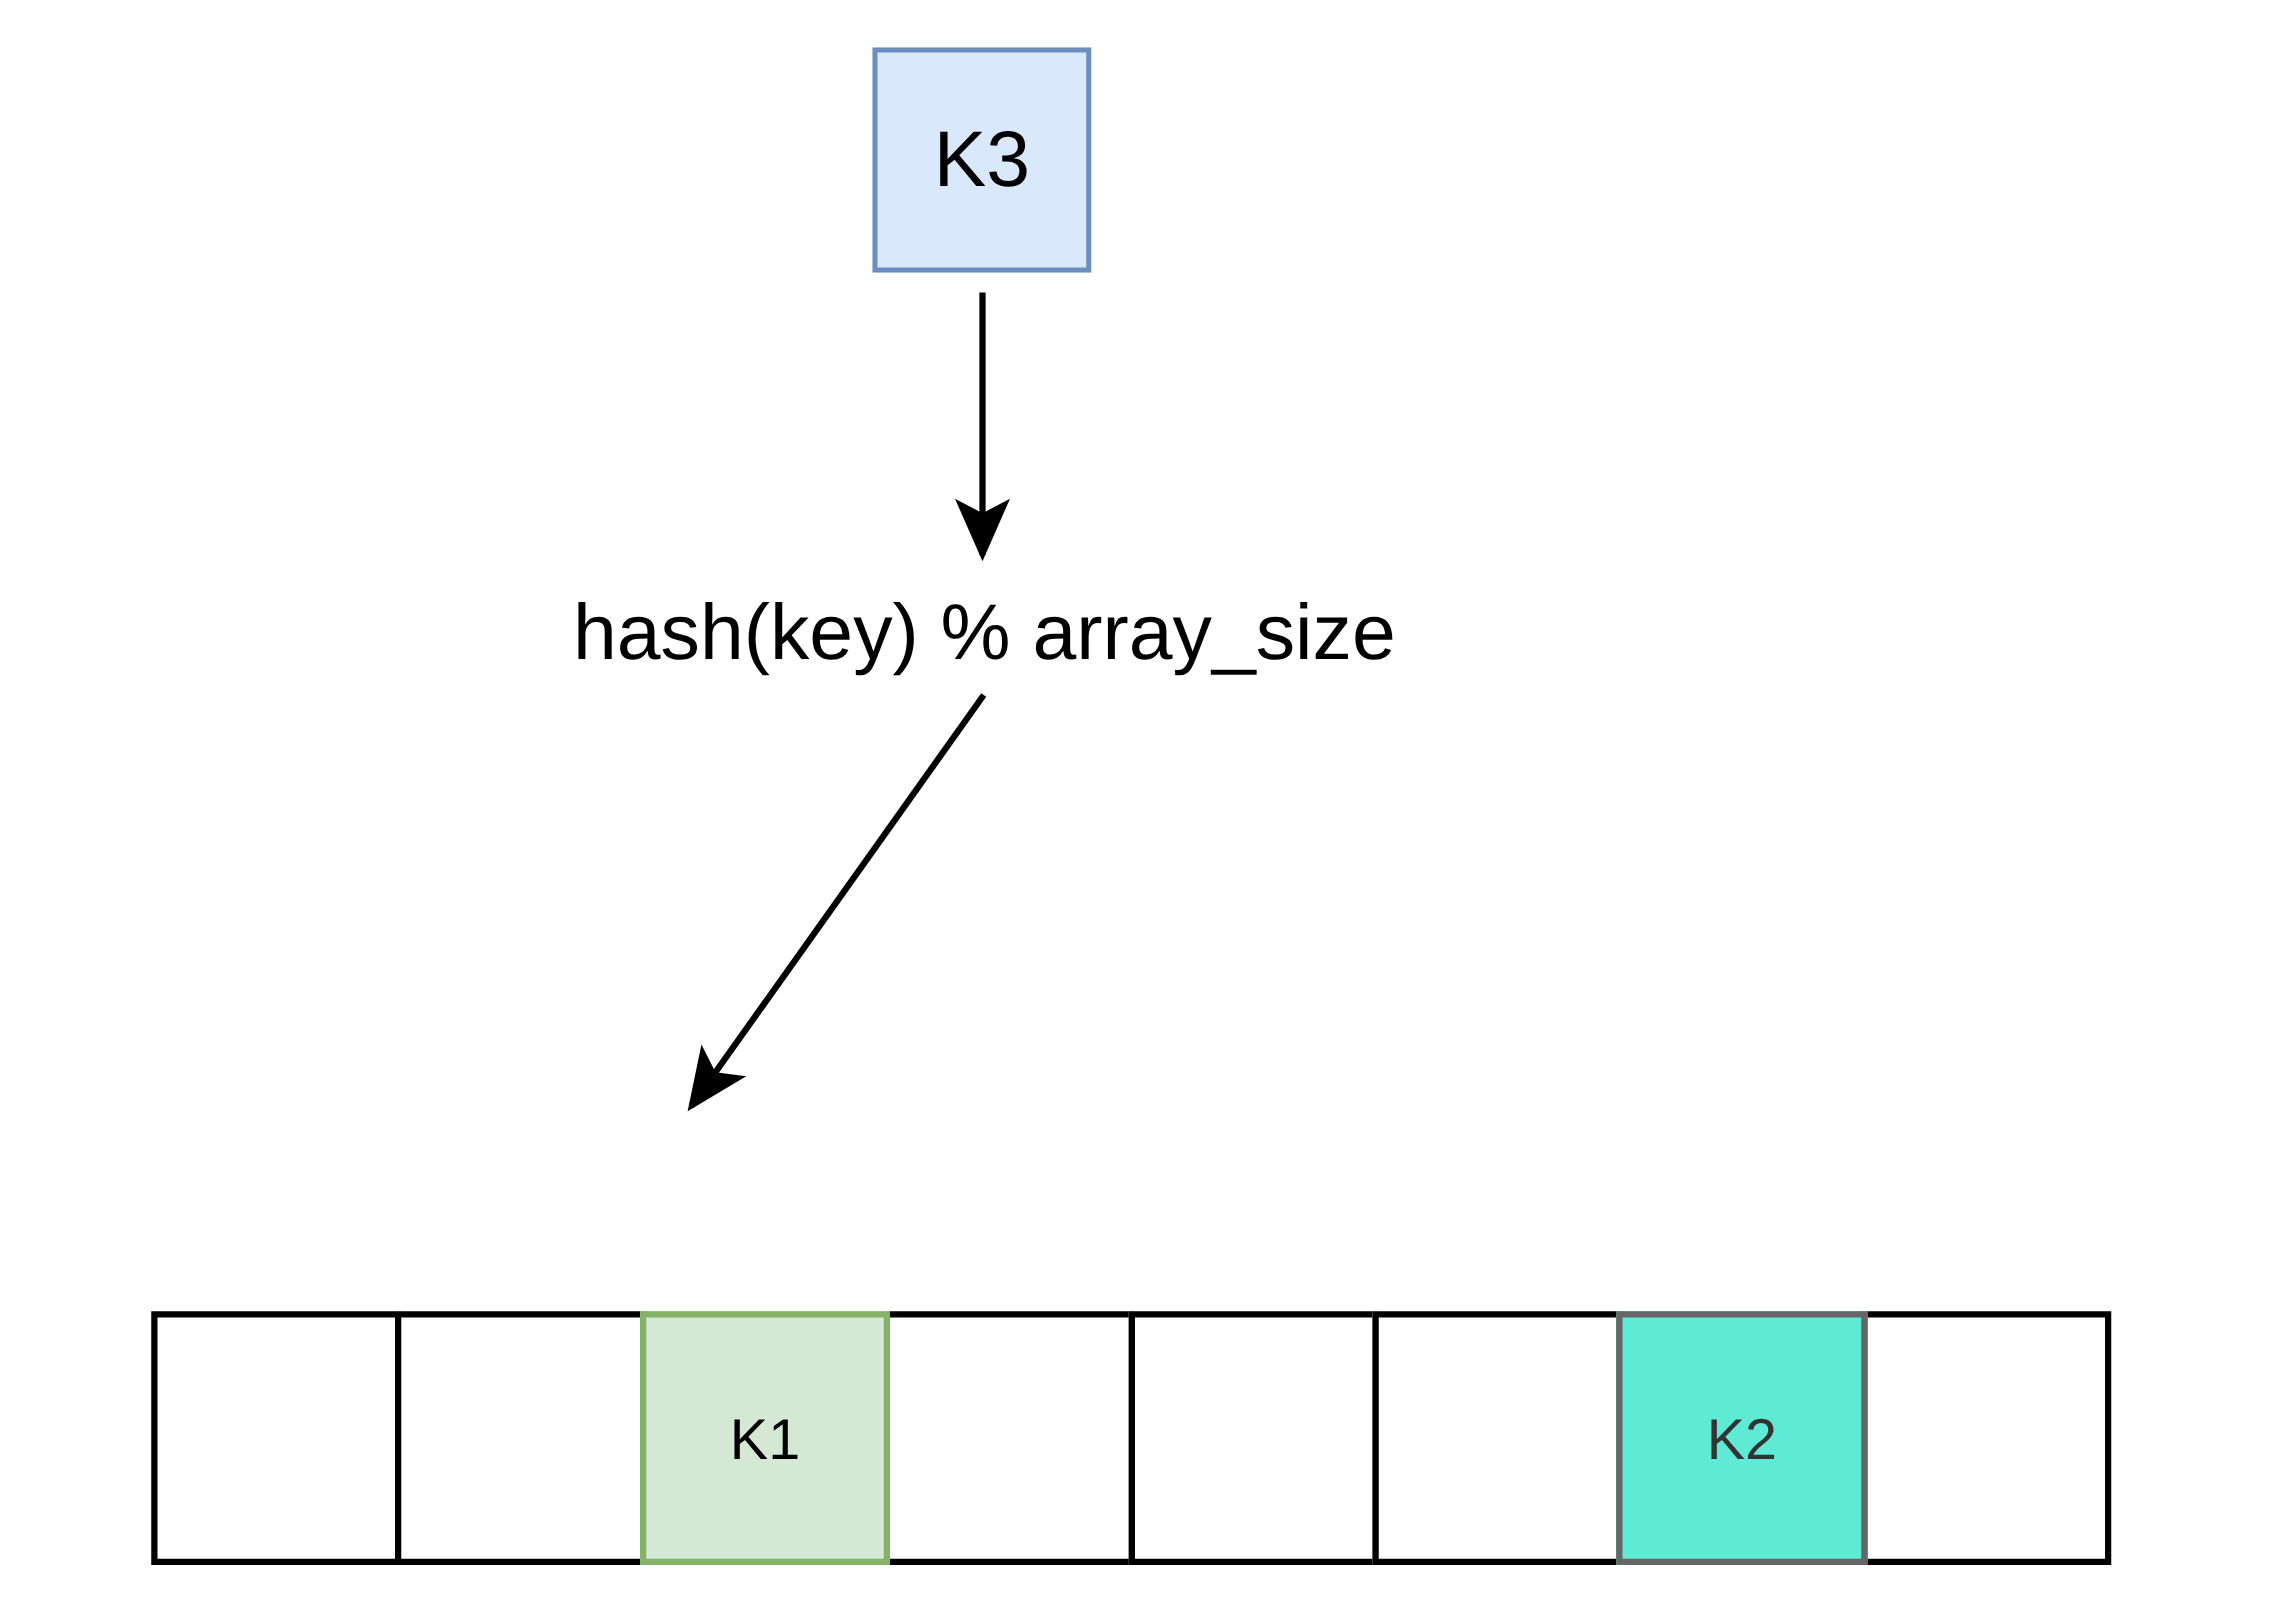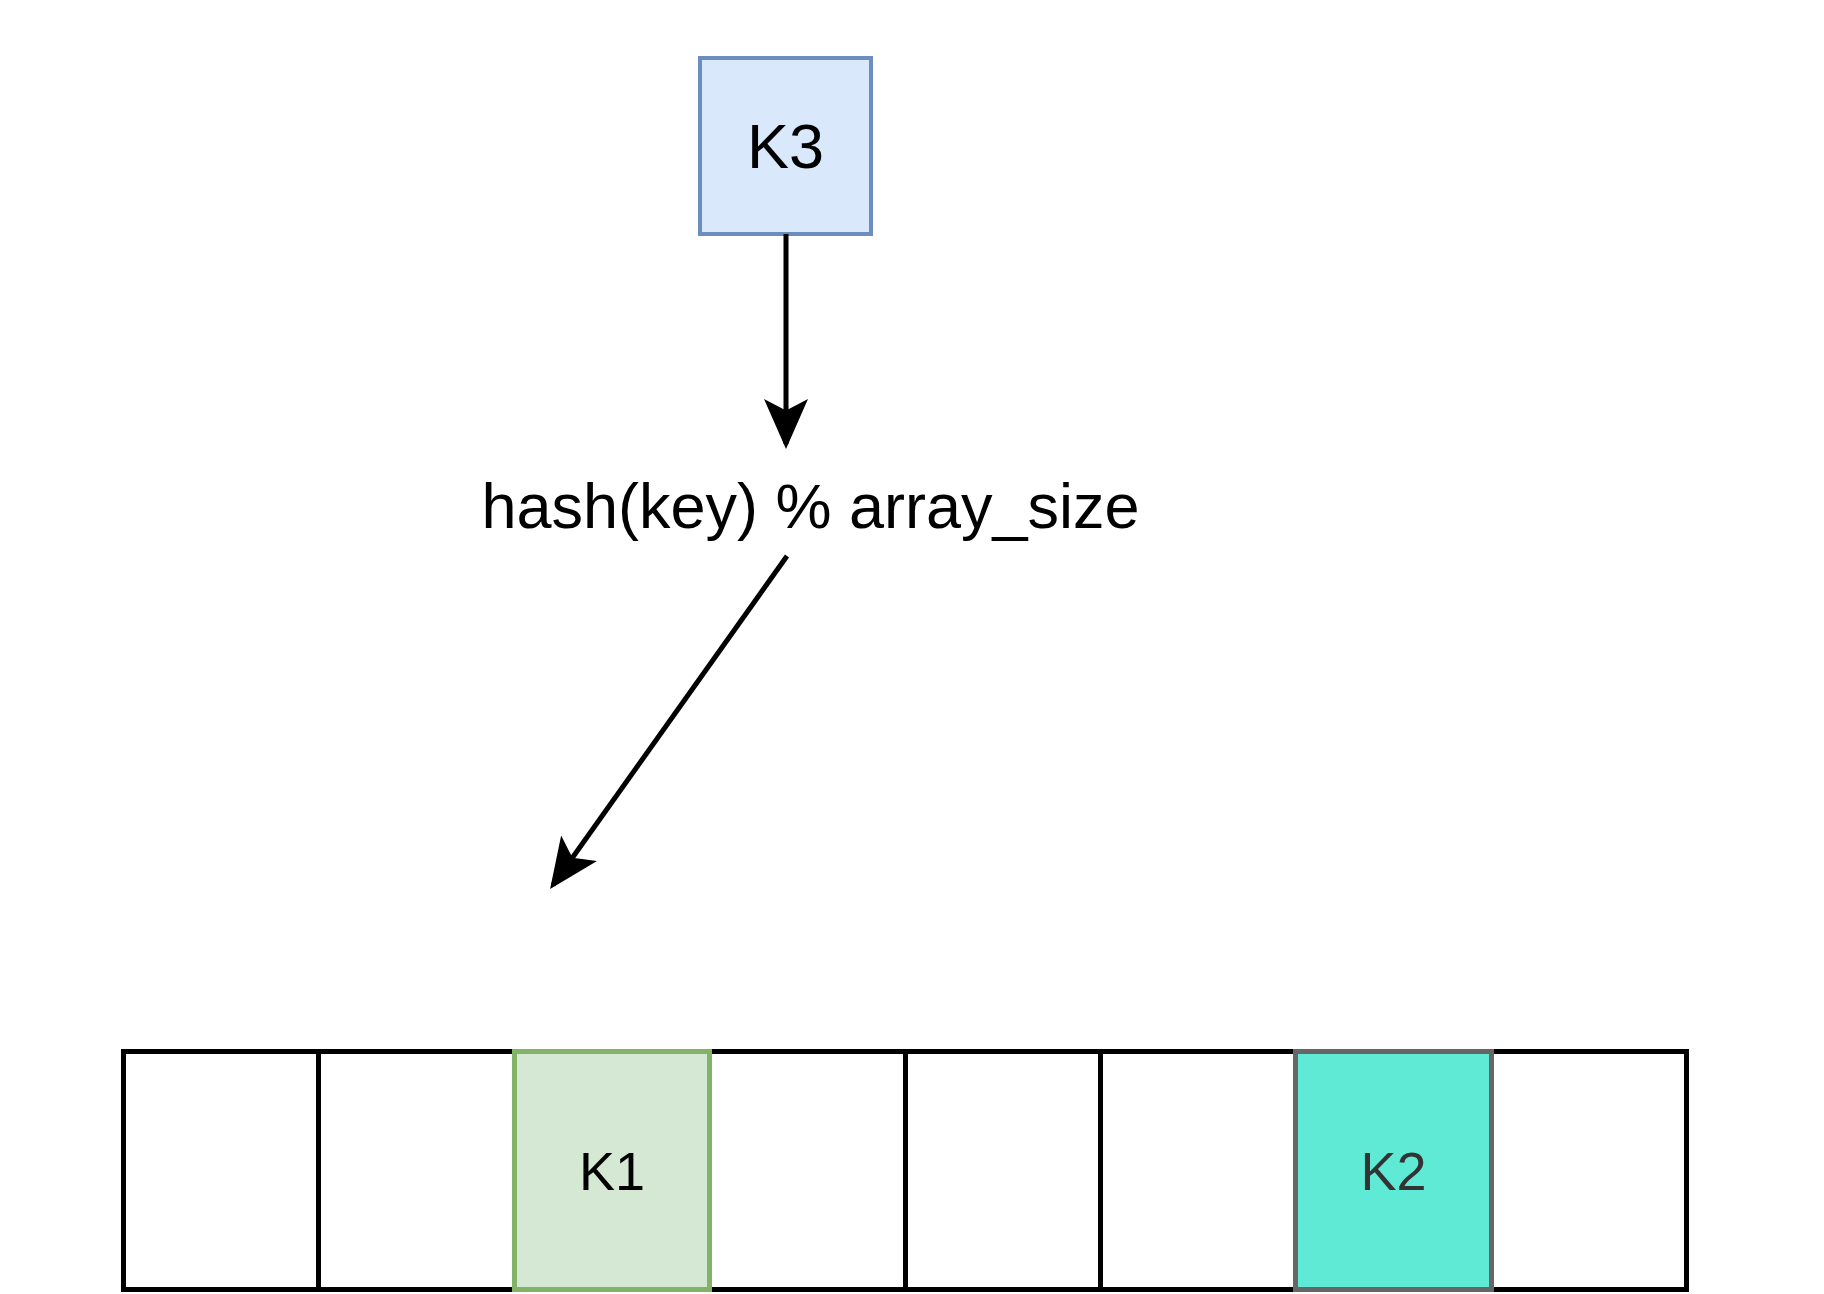--- a/index.html
+++ b/index.html
@@ -16,21 +16,21 @@
     width: 1824px;
     height: 1294px;
     background: #ffffff;
     overflow: hidden;
   }
 
   
   .key-box {
     position: absolute;
     left: 698px;
-    top: 56px;
+    top: 38px;
     width: 175px;
     height: 180px;
     box-sizing: border-box;
     background: #dae8fc;
     border: 4px solid #6c8ebf;
     display: flex;
     align-items: center;
     justify-content: center;
   }
   .key-box-label {
@@ -44,21 +44,20 @@
   .hash-label {
     position: absolute;
     left: 0px;
     top: 470px;
     width: 1575px;
     text-align: center;
     font-size: 63px;
     color: #000000;
     line-height: 1.15;
     white-space: nowrap;
-    padding-left: 23px;
   }
 
   
   .arrow-layer {
     position: absolute;
     left: 0;
     top: 0;
     width: 1824px;
     height: 1294px;
     pointer-events: none;
@@ -70,28 +69,28 @@
     left: 121px;
     top: 1049px;
     width: 1603px;
     height: 203px;
     display: flex;
   }
   .cell {
     position: relative;
     box-sizing: border-box;
     width: 200.4px;
-    height: 243px;
+    height: 203px;
     background: #ffffff;
     border: 5px solid #000000;
     margin-right: -5px;
     display: flex;
     align-items: center;
     justify-content: center;
-    font-size: 54px;
+    font-size: 46px;
     color: #000000;
   }
   .cell.filled-green {
     background: #d5e8d4;
     border-color: #82b366;
     z-index: 3;
   }
   .cell.filled-gray {
     background: #5eead4;
     border-color: #666666;

